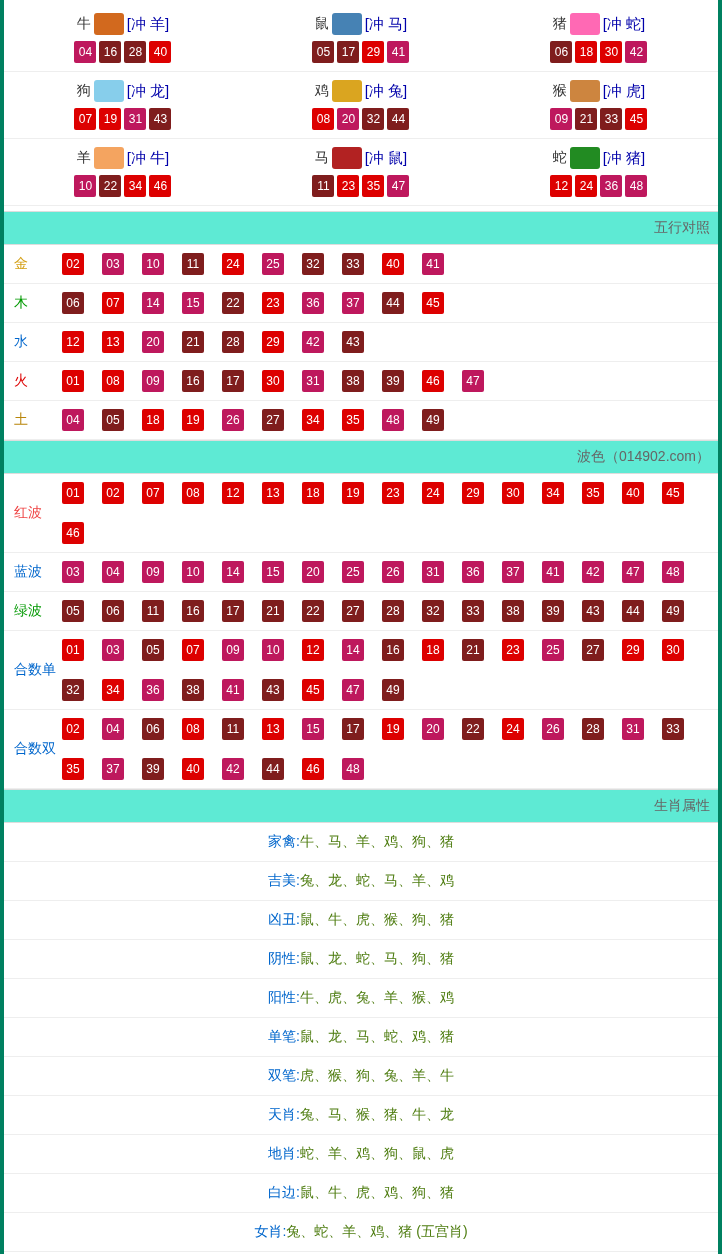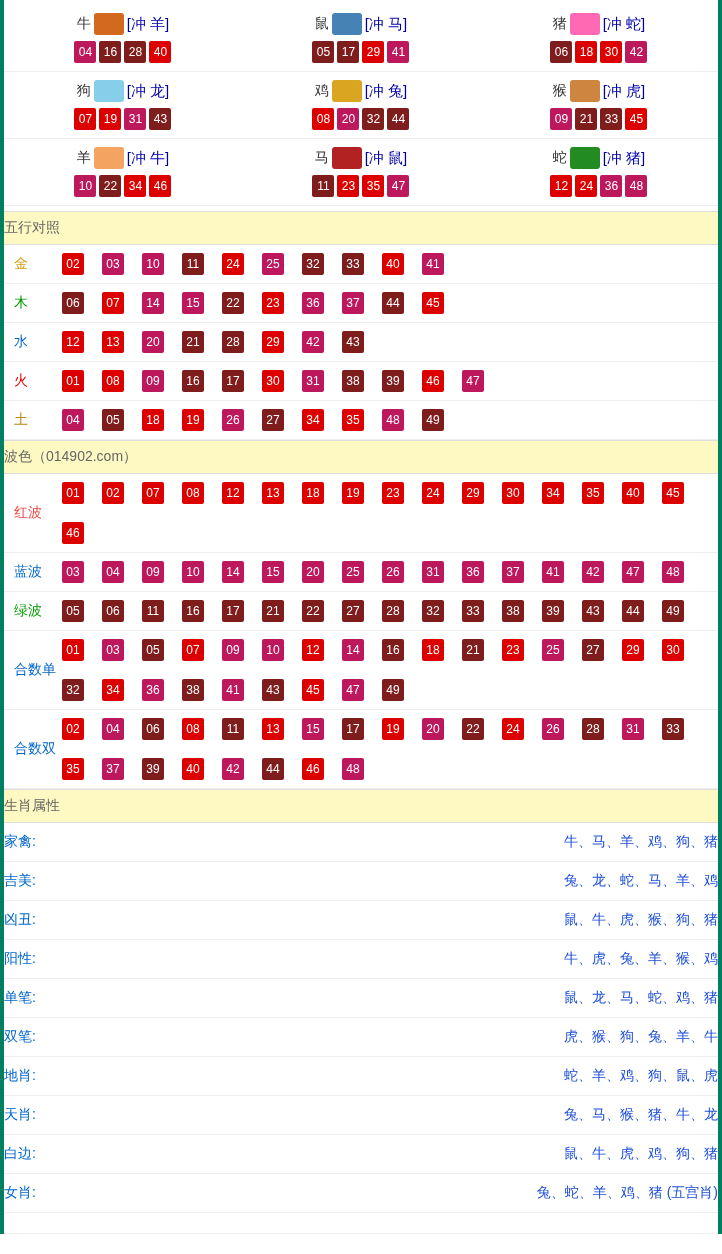--- a/index.html
+++ b/index.html
@@ -9,29 +9,29 @@
 .zodiac-cell{width:33.33%;text-align:center;padding:8px 0;border-bottom:1px solid #eee}
 .zodiac-header{display:flex;align-items:center;justify-content:center;gap:3px;margin-bottom:6px}
 .zname{color:#333;font-size:14px}
 .chong{color:#00a;font-size:15px}
 .icon{width:30px;height:22px;display:inline-block;border-radius:3px}
 .nums{display:flex;justify-content:center;gap:3px}
 .ball{display:inline-block;width:22px;height:22px;line-height:22px;text-align:center;color:#fff;font-size:12px;border-radius:2px}
 .red{background:#d00}
 .blue{background:#be185d}
 .green{background:#7f1d1d}
-.section-header{background:#fef9c3;text-align:left;padding:7px 0;border-top:1px solid #ddd;border-bottom:1px solid #ddd;font-size:14px;color:#666}
+.section-header{background:#5eead4;text-align:right;padding:7px 8px;border-top:1px solid #ddd;border-bottom:1px solid #ddd;font-size:14px;color:#666}
 .row{display:flex;align-items:center;border-bottom:1px solid #eee;padding:8px 10px}
 .row-label{width:48px;flex-shrink:0;font-size:14px}
 .row-nums{display:flex;flex-wrap:wrap;gap:18px}
 .lbl-gold{color:#d4a017}.lbl-wood{color:#090}.lbl-water{color:#06c}.lbl-fire{color:#d00}.lbl-earth{color:#b8860b}
 .lbl-red{color:#ef4444}.lbl-blue{color:#06c}.lbl-green{color:#090}
-.attr-row{display:flex;align-items:center;justify-content:space-between;border-bottom:1px solid #eee;padding:10px 0;font-size:14px}
+.attr-row{display:flex;align-items:center;justify-content:center;border-bottom:1px solid #eee;padding:10px 0;font-size:14px}
 .attr-label{color:#06c}
-.attr-value{color:#1d4ed8}
+.attr-value{color:#4d7c0f}
 </style>
 </head>
 <body>
 
 <div class="container">
 
   <div class="zodiac-grid" id="zgrid">
       <div class="zodiac-cell">
         <div class="zodiac-header">
           <span class="zname">牛</span>
@@ -367,40 +367,44 @@
       </div>
       <div class="attr-row">
         <span class="attr-label">吉美:</span>
         <span class="attr-value"> 兔、龙、蛇、马、羊、鸡</span>
       </div>
       <div class="attr-row">
         <span class="attr-label">凶丑:</span>
         <span class="attr-value"> 鼠、牛、虎、猴、狗、猪</span>
       </div>
       <div class="attr-row">
+        <span class="attr-label">阴性:</span>
+        <span class="attr-value"> 鼠、龙、蛇、马、狗、猪</span>
+      </div>
+      <div class="attr-row">
         <span class="attr-label">阳性:</span>
         <span class="attr-value"> 牛、虎、兔、羊、猴、鸡</span>
       </div>
       <div class="attr-row">
         <span class="attr-label">单笔:</span>
         <span class="attr-value"> 鼠、龙、马、蛇、鸡、猪</span>
       </div>
       <div class="attr-row">
         <span class="attr-label">双笔:</span>
         <span class="attr-value"> 虎、猴、狗、兔、羊、牛</span>
       </div>
       <div class="attr-row">
+        <span class="attr-label">天肖:</span>
+        <span class="attr-value"> 兔、马、猴、猪、牛、龙</span>
+      </div>
+      <div class="attr-row">
         <span class="attr-label">地肖:</span>
         <span class="attr-value"> 蛇、羊、鸡、狗、鼠、虎</span>
       </div>
       <div class="attr-row">
-        <span class="attr-label">天肖:</span>
-        <span class="attr-value"> 兔、马、猴、猪、牛、龙</span>
-      </div>
-      <div class="attr-row">
         <span class="attr-label">白边:</span>
         <span class="attr-value"> 鼠、牛、虎、鸡、狗、猪</span>
       </div>
       <div class="attr-row">
         <span class="attr-label">女肖:</span>
         <span class="attr-value"> 兔、蛇、羊、鸡、猪 (五宫肖)</span>
       </div>
       <div class="attr-row"></div>
     </div>
 

